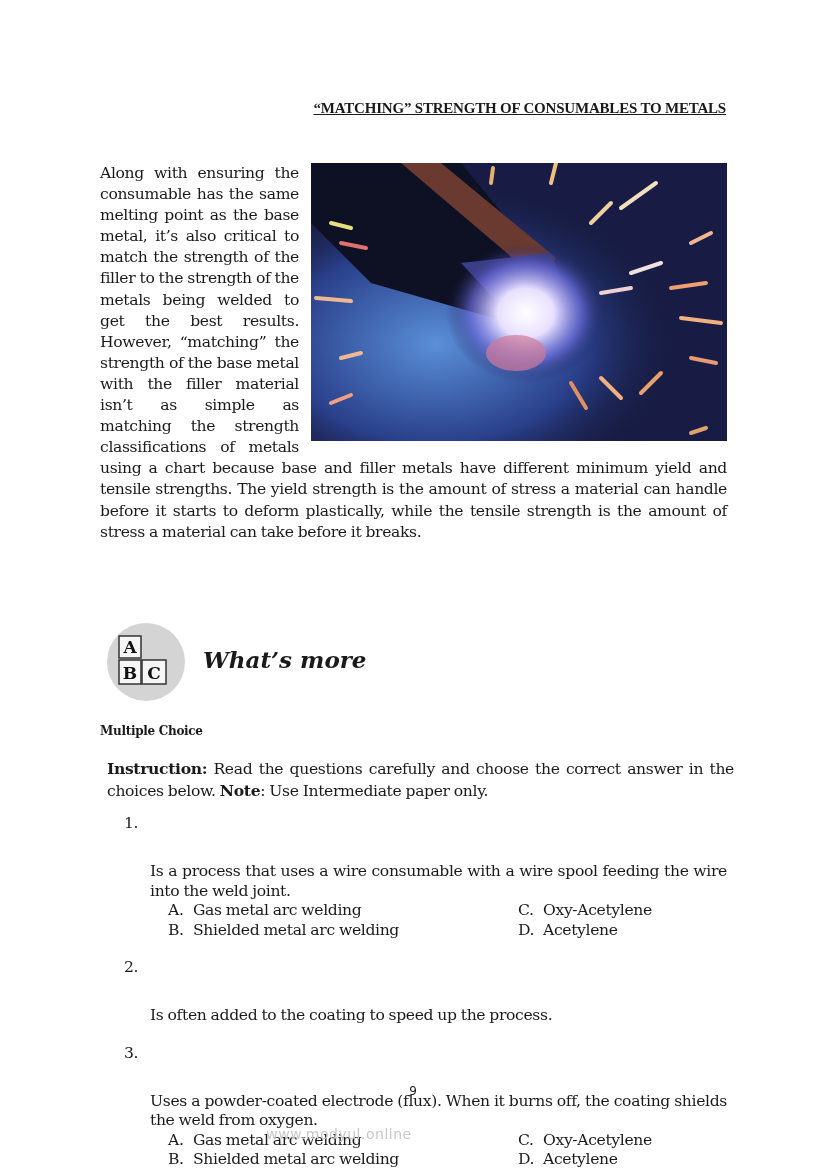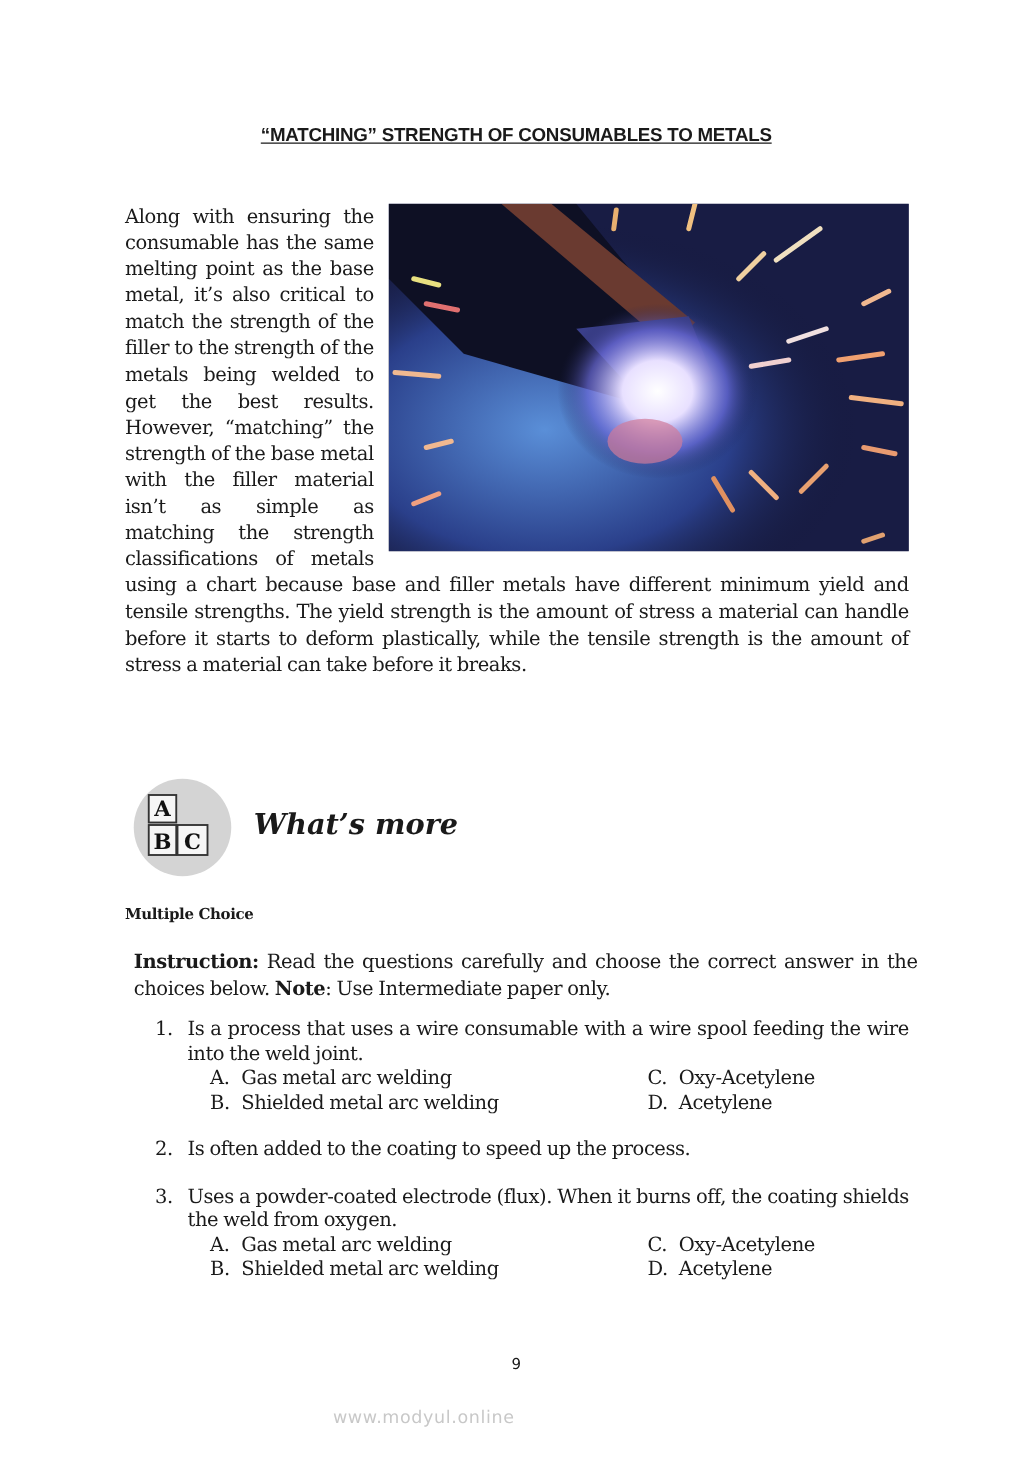--- a/index.html
+++ b/index.html
@@ -1,36 +1,36 @@
 <!DOCTYPE html>
 <html><head>
 <meta charset="utf-8">
 <style>
   html, body { margin: 0; padding: 0; background: #ffffff; }
   body { width: 826px; height: 1169px; position: relative; overflow: hidden;
          font-family: "DejaVu Serif", serif; color: #1a1a1a; }
-  .title { position: absolute; left: 100px; top: 100px; width: 626px; text-align: center;
-           font-family: Liberation Sans, sans-serif; font-weight: bold; font-size: 15px;
+  .title { position: absolute; left: 100px; top: 100px; width: 626px; text-align: right;
+           font-family: Liberation Serif, serif; font-weight: bold; font-size: 15px;
            text-decoration: underline; letter-spacing: -0.2px; }
   .intro-wrap { position: absolute; left: 100px; top: 163px; width: 627px; }
   .photo { float: right; width: 416px; height: 278px; margin: 0 0 6px 12px;
            background: #1b1f4a; position: relative; overflow: hidden; }
   .para { font-size: 15.6px; line-height: 21.1px; text-align: justify; margin: 0;
           letter-spacing: -0.35px; word-spacing: -0.5px; }
   .wm-icon { position: absolute; left: 105px; top: 622px; width: 82px; height: 80px; }
   .wm-title { position: absolute; left: 203px; top: 646px; font-family: "DejaVu Serif", serif;
               font-style: italic; font-weight: bold; font-size: 23px; }
   .mc-heading { position: absolute; left: 100px; top: 724px; font-weight: bold; font-size: 12px; letter-spacing: -0.3px; }
   .instruction { position: absolute; left: 107px; top: 758px; width: 627px; font-size: 15.6px;
                  line-height: 22px; text-align: justify; letter-spacing: -0.35px; word-spacing: -0.5px; }
   .questions { position: absolute; left: 124px; top: 814px; width: 603px; }
   .q { margin-bottom: 18px; font-size: 15.6px; line-height: 19.5px; letter-spacing: -0.35px; word-spacing: -0.5px; }
   .q-stem { display: flex; }
   .q-num { width: 26px; flex: none; }
-  .q-text { flex: 1; text-align: justify; }
+  .q-text { flex: 1; text-align: justify; margin-top: 48px; }
   .opts { margin-left: 44px; display: grid; grid-template-columns: 350px 1fr; }
   .opt { white-space: nowrap; }
   .opt-l { display: inline-block; width: 25px; }
   .page-num { position: absolute; left: 0; width: 826px; top: 1084px; text-align: center;
               font-family: "DejaVu Sans", sans-serif; font-size: 12px; }
   .site { position: absolute; left: 0; width: 678px; top: 1126px; text-align: center;
           font-family: "DejaVu Sans", sans-serif; font-size: 14px; color: #c8c8c8; letter-spacing: 0.5px; }
 </style>
 </head>
 <body>

